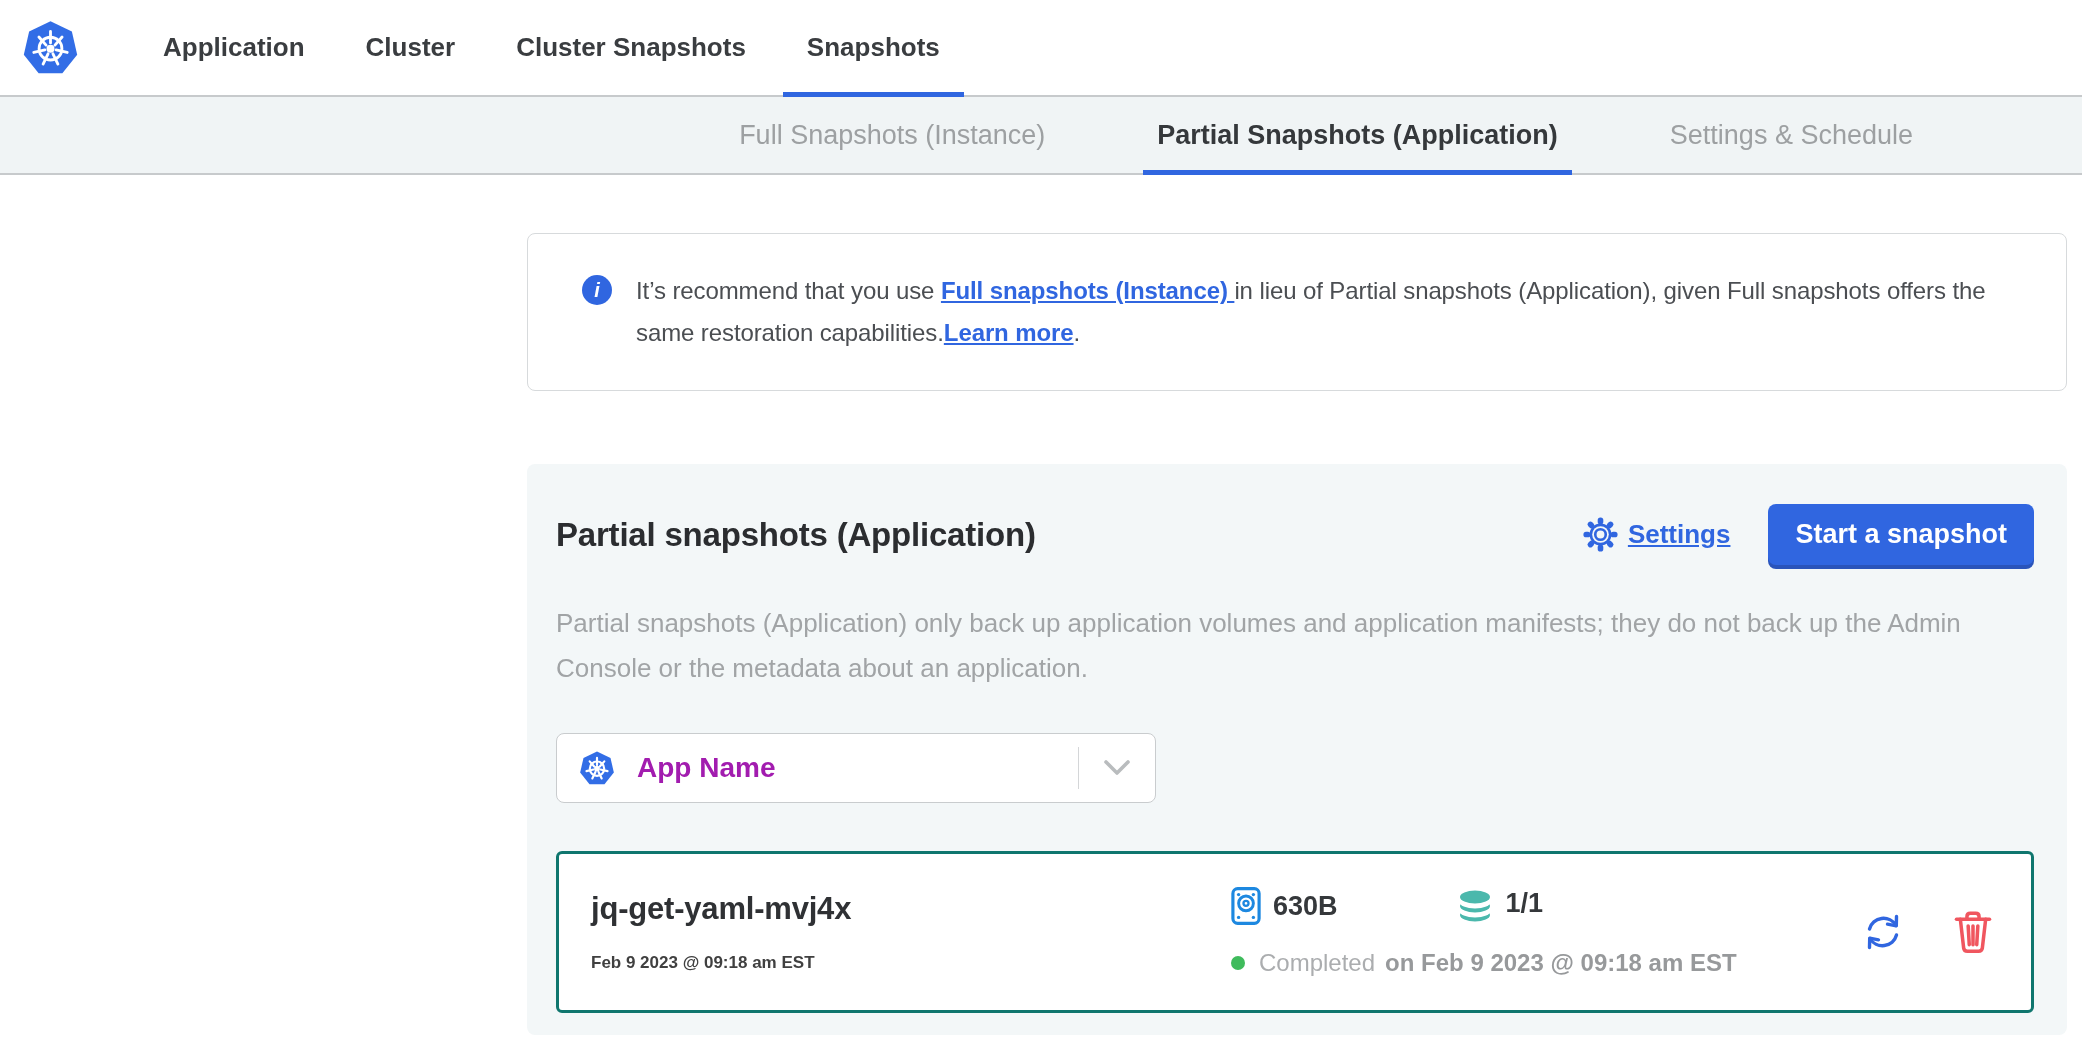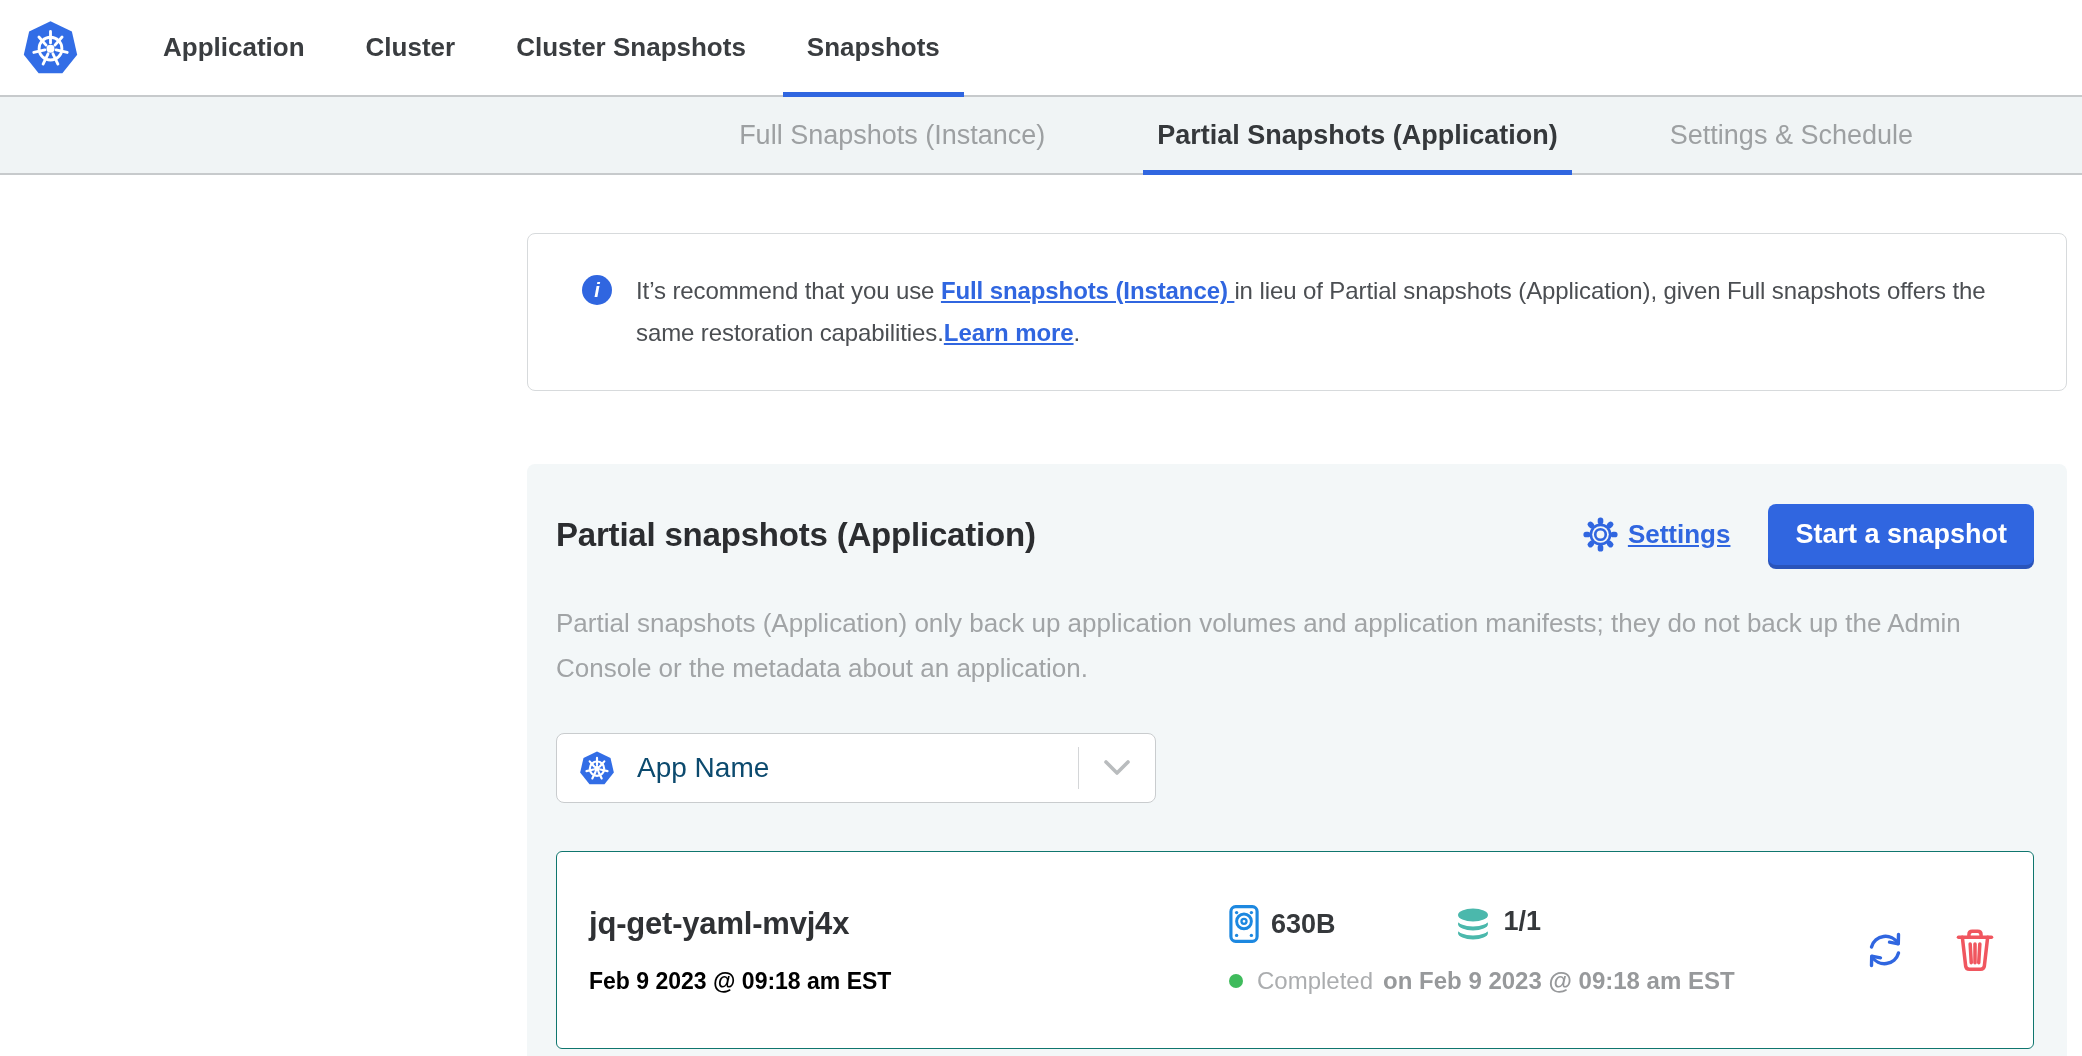--- a/index.html
+++ b/index.html
@@ -49,31 +49,31 @@
   .start-btn { background:#3066e0; color:#fff; border:none; border-radius:8px;
     padding:15px 27px; font-size:27px; font-weight:700; cursor:pointer;
     font-family:"Liberation Sans", sans-serif; box-shadow:0 4px 0 #2a54ba; }
   .panel-desc { margin-top:36px; font-size:26px; line-height:45px; color:#a1a4a6;
     max-width:1485px; }
 
   
   .app-select { margin-top:42px; width:600px; height:70px; background:#fff;
     border:1px solid #c9ccce; border-radius:8px; display:flex; align-items:center;
     padding-left:22px; cursor:pointer; }
-  .app-select-label { margin-left:22px; font-size:28px; font-weight:400; color:#0c4a6e; }
+  .app-select-label { margin-left:22px; font-size:28px; font-weight:700; color:#a21caf; }
   .app-select .divider { margin-left:auto; width:1px; height:42px; background:#d4d6d8; }
   .chevron-box { width:76px; display:flex; align-items:center; justify-content:center; }
 
   
-  .snap-row { margin-top:48px; background:#fff; border:1px solid #0f766e;
-    border-radius:6px; height:198px; display:flex; align-items:center;
+  .snap-row { margin-top:48px; background:#fff; border:3px solid #0f766e;
+    border-radius:6px; height:162px; display:flex; align-items:center;
     padding:0 38px 0 32px; }
   .snap-left { width:640px; display:flex; flex-direction:column; }
   .snap-name { font-size:31px; font-weight:700; color:#2f3134; letter-spacing:-0.2px; }
-  .snap-date { margin-top:26px; font-size:23px; font-weight:600; color:#000000; }
+  .snap-date { margin-top:26px; font-size:17px; font-weight:600; color:#404040; }
   .snap-mid { display:flex; flex-direction:column; gap:24px; }
   .stat-line { display:flex; align-items:center; }
   .stat-value { margin-left:12px; font-size:27px; font-weight:700; color:#35383b; }
   .stat-volumes { margin-left:118px; display:flex; align-items:flex-start; }
   .status-line { display:flex; align-items:center;text-align:right; }
   .status-dot { width:14px; height:14px; border-radius:50%; flex:none; }
   .status-label { margin-left:14px; font-size:24px; font-weight:500; color:#abadaf; }
   .status-detail { margin-left:10px; font-size:24px; font-weight:700; color:#97999b; }
   .snap-actions { margin-left:auto; display:flex; align-items:center; gap:46px; }
   .icon-btn { background:none; border:none; cursor:pointer; padding:0; display:flex; }

